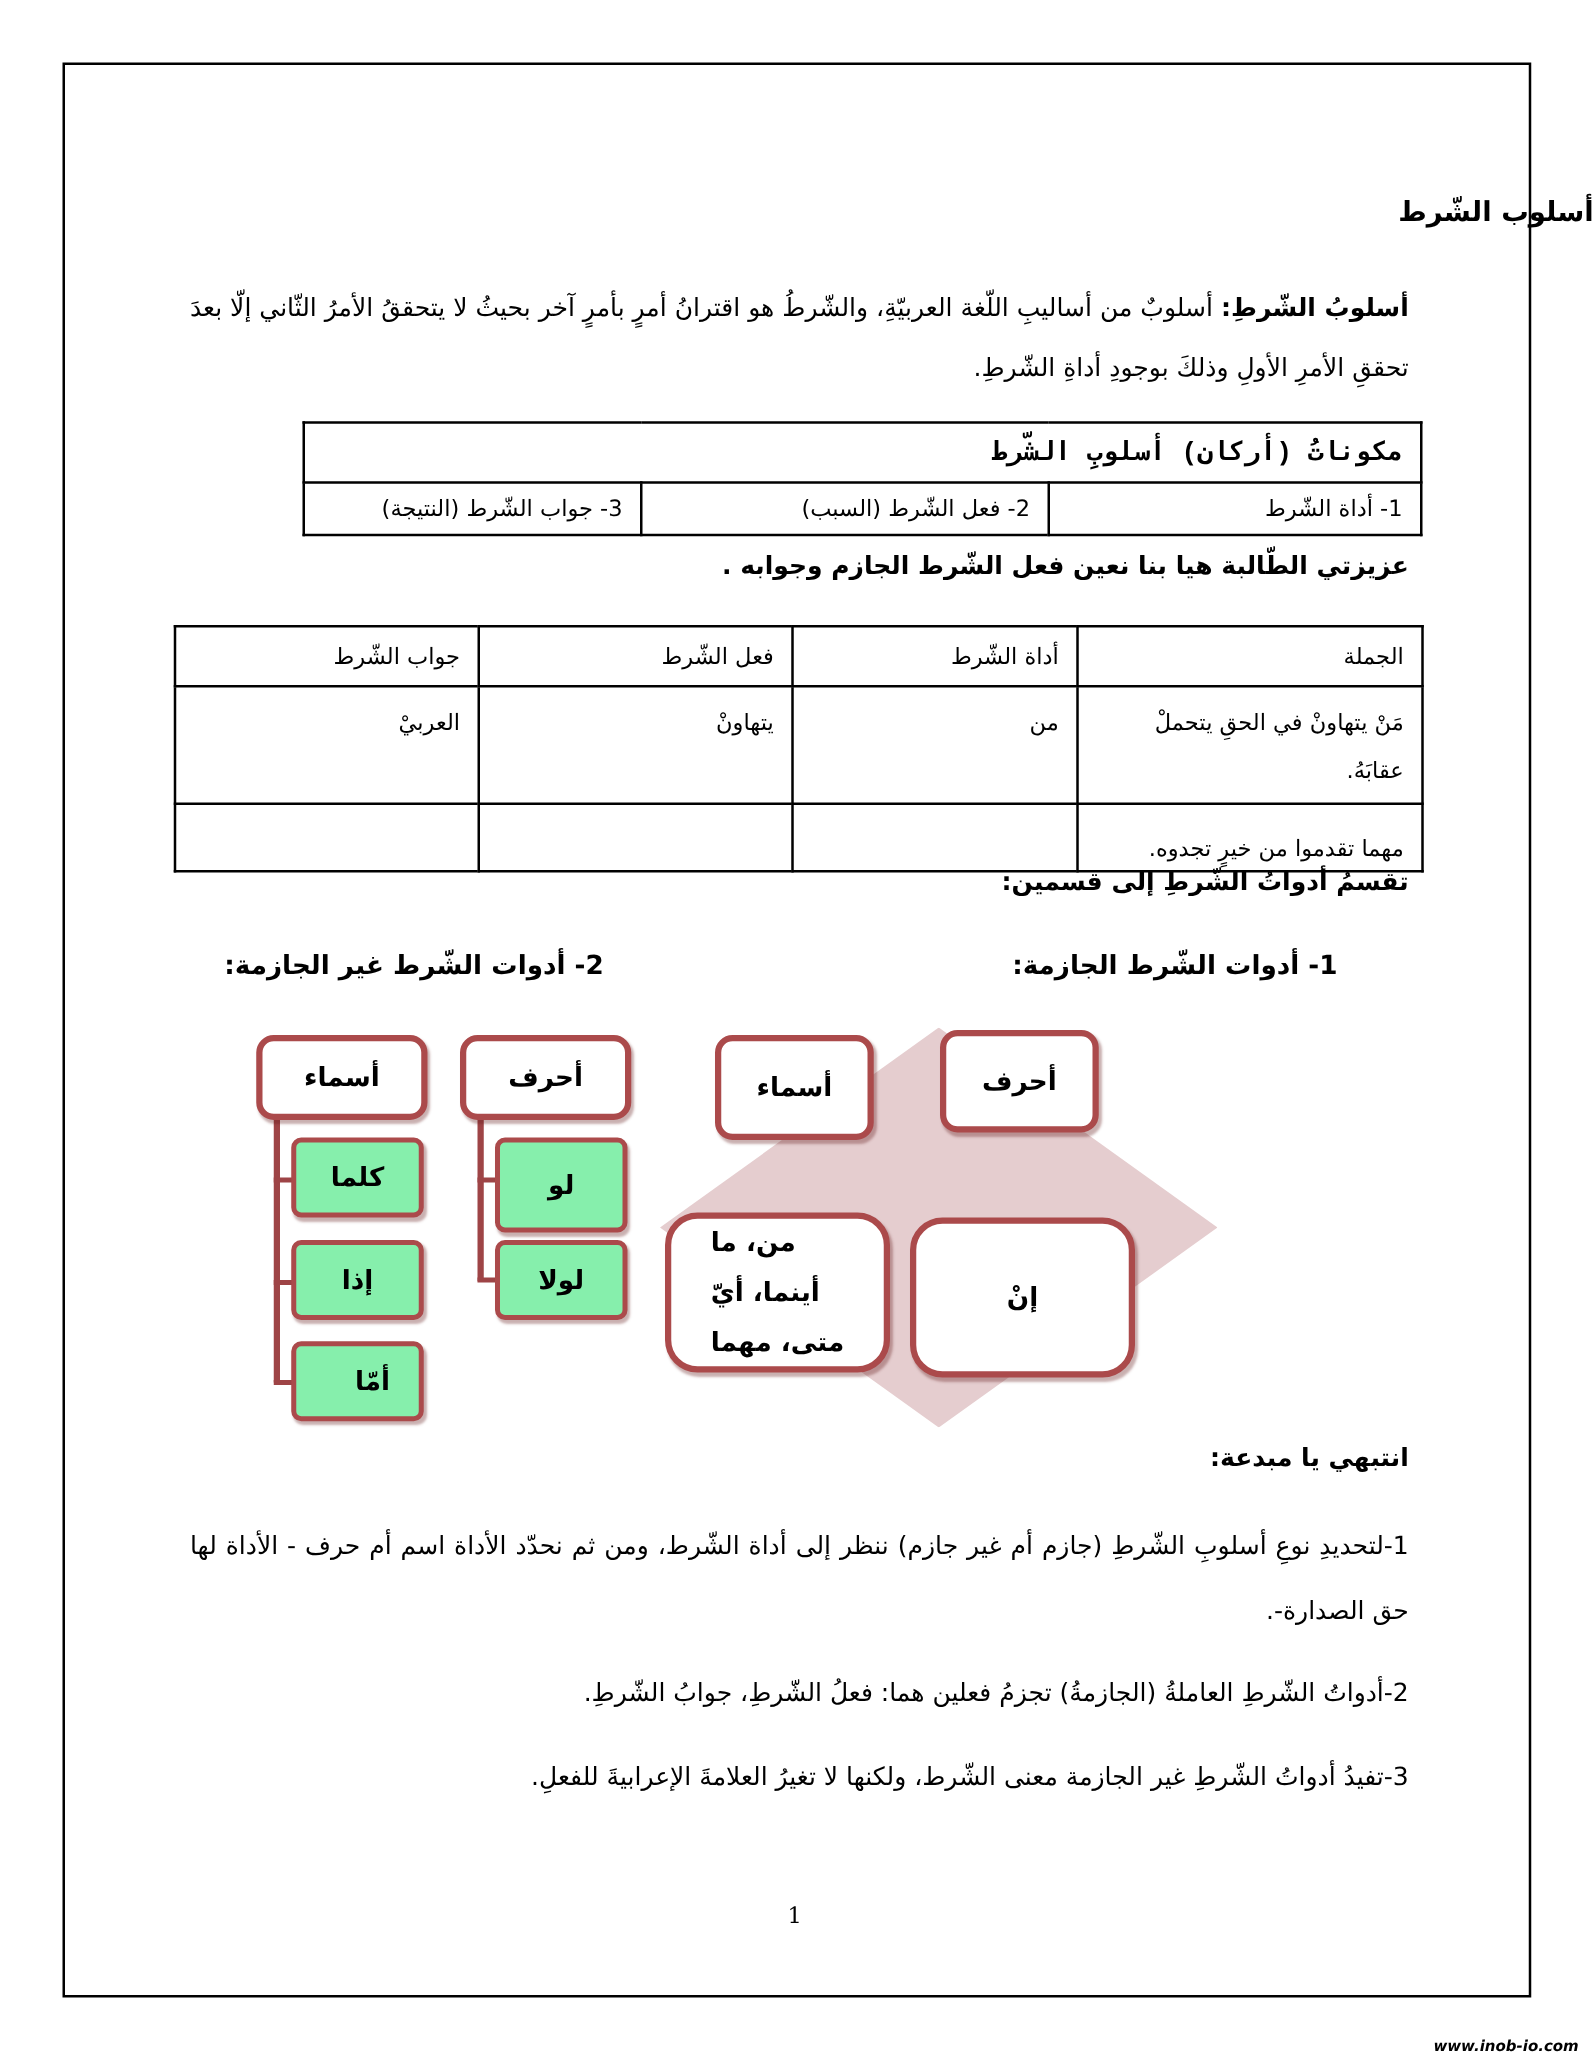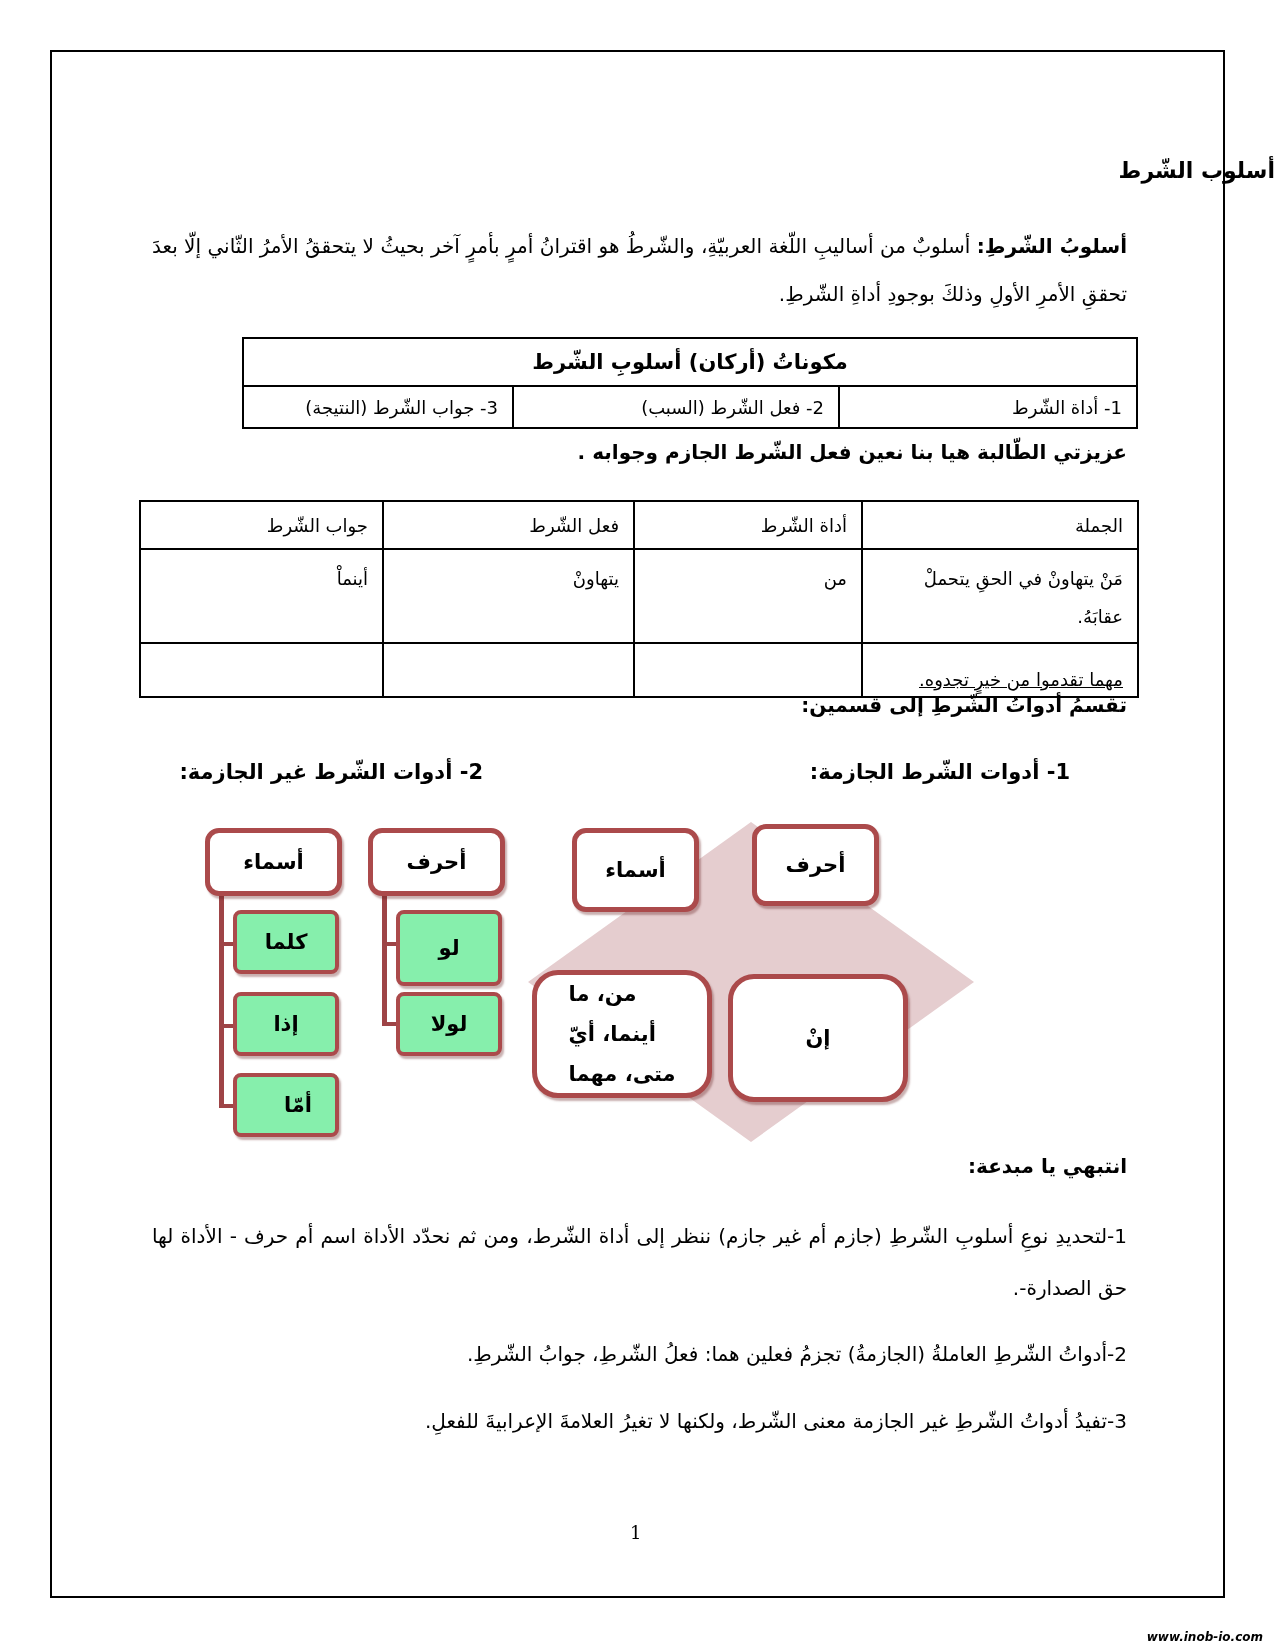--- a/index.html
+++ b/index.html
@@ -16,27 +16,27 @@
     left: 0; width: 1275px; top: 158px; 
     font-weight: bold; font-size: 22px; direction: rtl;
   }
   .para {
     right: 148px; width: 975px; font-size: 20px; line-height: 48px; direction: rtl; text-align: justify;
   }
   .para b { font-weight: bold; }
   table { border-collapse: collapse; position: absolute; direction: rtl; }
   td { border: 2.5px solid #000; font-size: 18px; padding: 0 14px; vertical-align: top; }
   .t1 { left: 242px; top: 337px; width: 896px; }
-  .t1 .hdr td { height: 46px; text-align: center; font-weight: bold; font-size: 21px; vertical-align: middle; }
+  .t1 .hdr td { height: 46px; font-weight: bold; font-size: 21px; vertical-align: middle; font-family: Liberation Mono, monospace; }
   .t1 .row td { height: 40px; text-align: right; vertical-align: middle; }
   .t2 { left: 139px; top: 500px; width: 1000px; }
   .t2 td { text-align: right; }
   .t2 .h td { height: 46px; vertical-align: middle; }
   .t2 .r1 td { height: 82px; padding-top: 10px; line-height: 38px; }
-  .t2 .r2 td { height: 46px; vertical-align: bottom; padding-bottom: 6px; text-decoration: underline; }
+  .t2 .r2 td { height: 46px; vertical-align: bottom; padding-bottom: 6px; }
   .bold-line { font-weight: bold; font-size: 20px; direction: rtl; }
   
   .diamond {
     left: 528px; top: 822px; width: 446px; height: 320px;
     background: #e5cdcf;
     clip-path: polygon(50% 0%, 100% 50%, 50% 100%, 0% 50%);
   }
   .box {
     position: absolute; box-sizing: border-box; border: 5px solid #ab4a4b;
     border-radius: 14px; background: #fff; display: flex; align-items: center; justify-content: center;
@@ -84,21 +84,21 @@
       <tr class="h">
     <td style="width:246px">الجملة</td>
     <td style="width:198px">أداة الشّرط</td>
     <td style="width:221px">فعل الشّرط</td>
     <td>جواب الشّرط</td>
   </tr>
   <tr class="r1">
     <td>مَنْ يتهاونْ في الحقِ يتحملْ عقابَهُ.</td>
     <td>من</td>
     <td>يتهاونْ</td>
-    <td>أينماْ</td>
+    <td>العربيْ</td>
   </tr>
   <tr class="r2">
     <td>مهما تقدموا من خيرٍ تجدوه.</td>
     <td></td>
     <td></td>
     <td></td>
   </tr>
 </tbody>
   </table>
 

